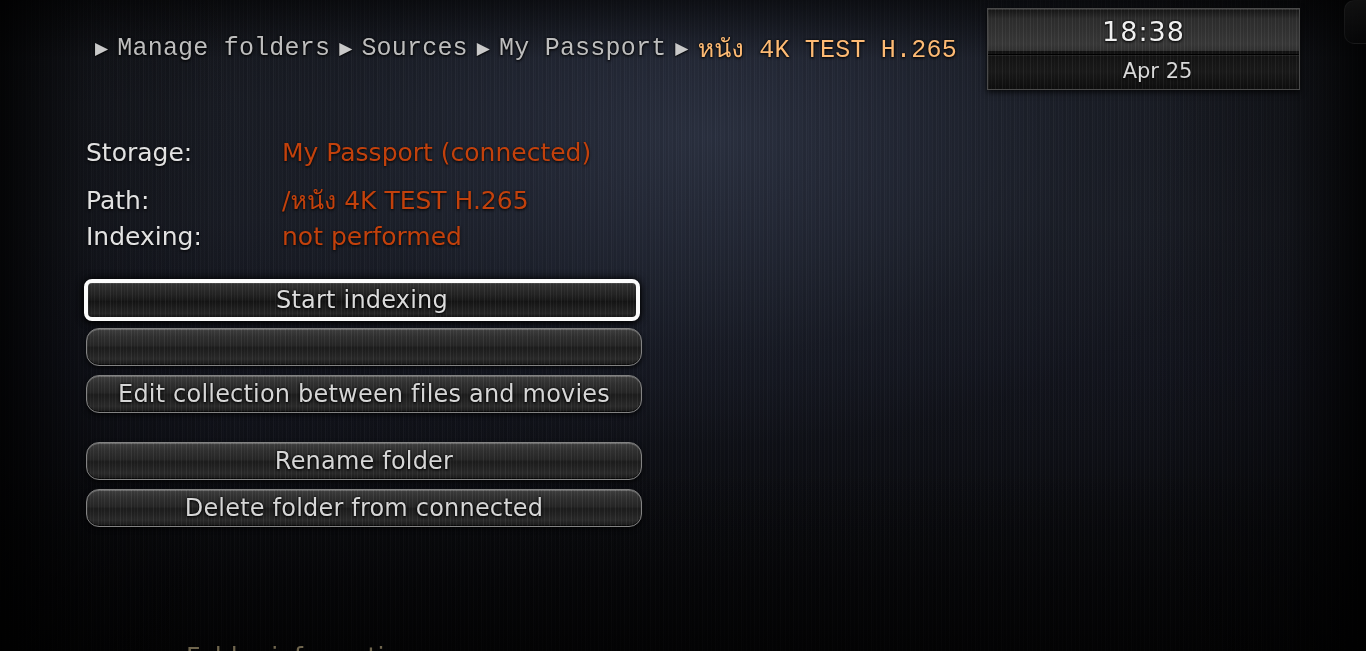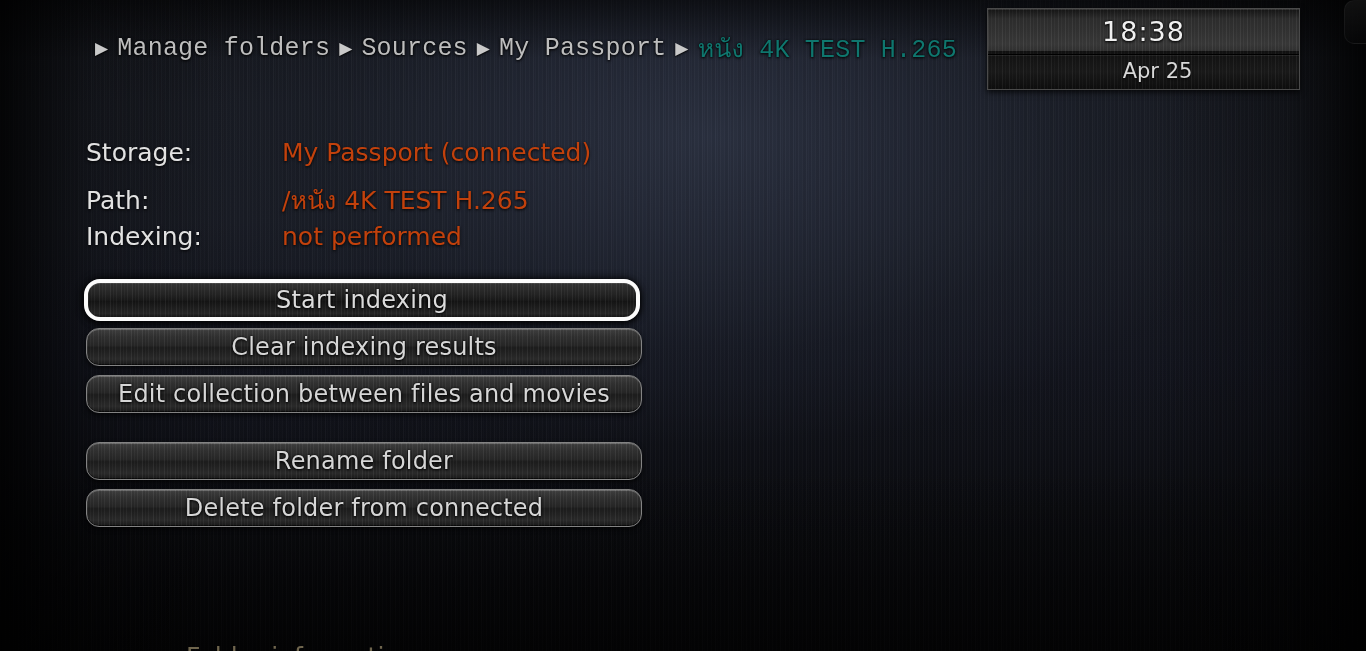--- a/index.html
+++ b/index.html
@@ -65,21 +65,21 @@
   }
   .crumb-arrow {
     color:#c9c9c9; font-size:17px; line-height:1;
     margin:0 9px 0 0; text-shadow:0 1px 2px #000;
   }
   .crumb {
     color:#bdbdbd; margin-right:9px;
     text-shadow:0 1px 3px rgba(0,0,0,.95), 0 0 2px rgba(0,0,0,.8);
     font-family:Liberation Mono, monospace;
   }
-  .crumb.current { color:#0f766e; }
+  .crumb.current { color:#fdba74; }
 
   
   #clock {
     position:absolute; right:66px; top:8px;
     width:313px; height:82px;
     border-radius:0;
     border:1px solid #4a4a4a;
     background:linear-gradient(to bottom,#151515 0%,#2e2e2e 12%,#3a3a3a 44%,#333 52%,#121212 53%,#1a1a1a 78%,#0e0e0e 100%);
     box-shadow:inset 0 1px 0 rgba(255,255,255,.14), 0 2px 6px rgba(0,0,0,.8);
     overflow:hidden; z-index:6;
@@ -151,21 +151,21 @@
     color:#d6d6d6; font-size:24px; letter-spacing:.2px;
     text-shadow:0 1px 3px rgba(0,0,0,.95), 0 0 2px rgba(0,0,0,.85);
     white-space:nowrap;
   }
 
   
   .btn.focused {
     width:556px; height:42px;
     margin:-2px -2px 7px -2px;
     border:4px solid #fbfbfb;
-    border-radius:16px;
+    border-radius:8px;
     background:linear-gradient(to bottom,
       #343434 0%, #2d2d2d 14%, #242424 34%, #1a1a1a 50%,
       #151515 54%, #1e1e1e 72%, #262626 90%, #161616 100%);
     box-shadow:inset 0 1px 0 rgba(255,255,255,.10),
                0 0 8px rgba(0,0,0,.85), 0 2px 6px rgba(0,0,0,.8);
   }
   .btn.focused .btn-label { color:#dcdcdc; }
 
   .btn-gap { height:20px; }
 
@@ -236,21 +236,20 @@
 
   <section id="buttons">
 
     <div class="btn focused">
       <div class="streaks3"></div>
       <span class="btn-label">Start indexing</span>
     </div>
 
     <div class="btn">
       <div class="streaks3"></div>
-      <span class="btn-label">Clear indexing results</span>
     </div>
 
     <div class="btn">
       <div class="streaks3"></div>
       <span class="btn-label">Edit collection between files and movies</span>
     </div>
 
     <div class="btn-gap"></div>
 
     <div class="btn">

